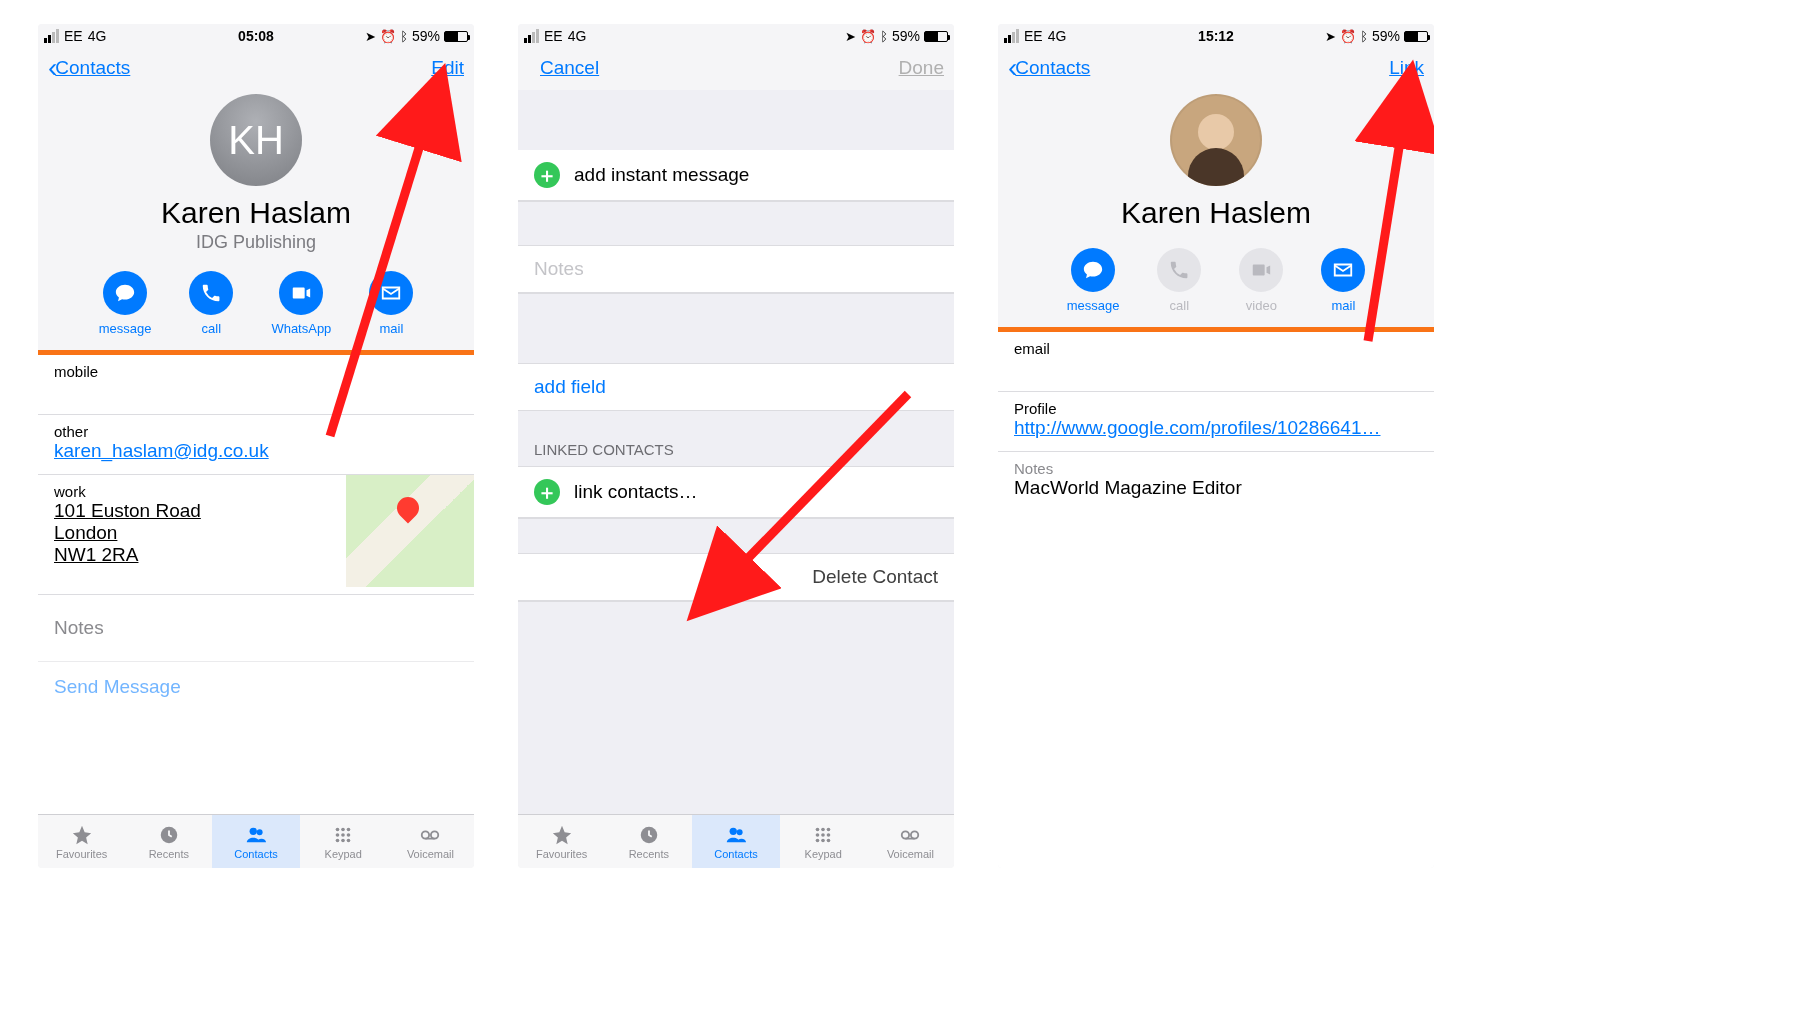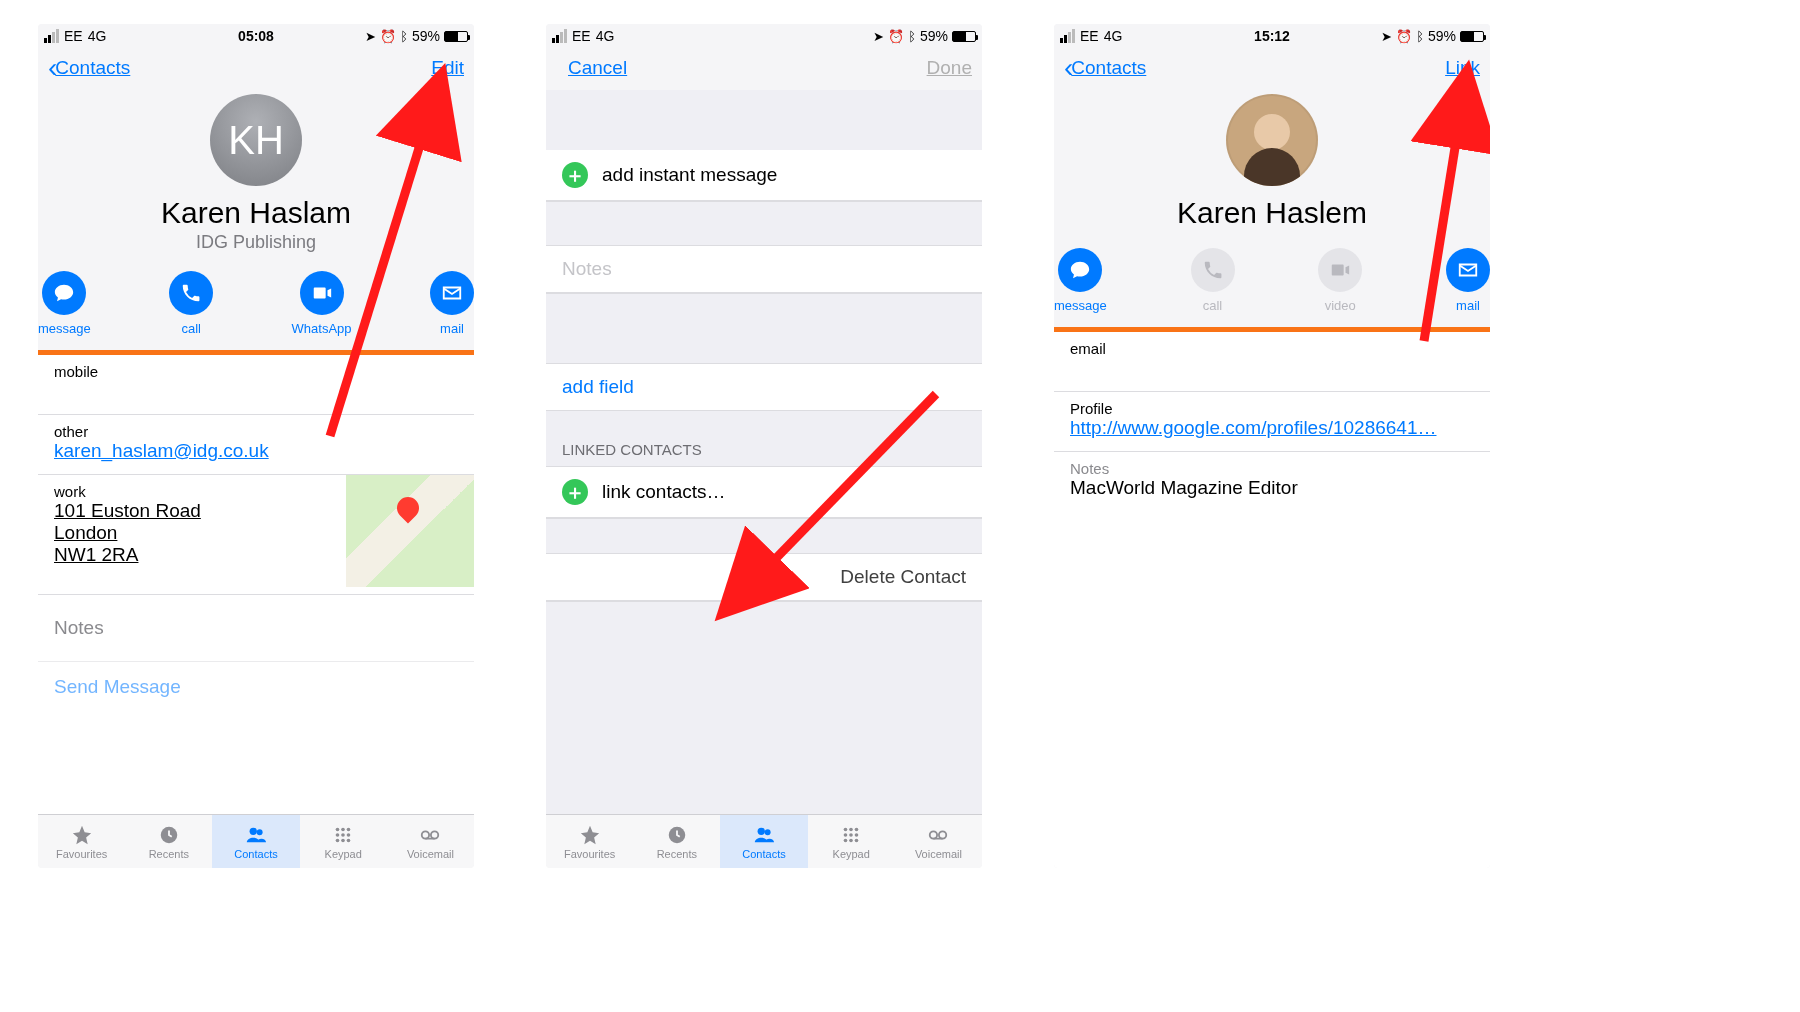--- a/index.html
+++ b/index.html
@@ -6,21 +6,21 @@
   body {
     background: #fff;
     font-family: -apple-system, "Helvetica Neue", Helvetica, Arial, sans-serif;
     width: 1800px;
     height: 1012px;
     overflow: hidden;
   }
 
   .stage {
     display: flex;
-    gap: 72px;
+    gap: 44px;
     padding: 24px 38px;
   }
 
   .phone {
     width: 436px;
     height: 844px;
     background: #f5f5f7;
     position: relative;
     display: flex;
     flex-direction: column;
@@ -97,21 +97,21 @@
   }
   .avatar-photo::after{
     content:""; position:absolute; left:18px; top:54px; width:56px; height:56px;
     border-radius:50% 50% 0 0;
     background:#4a3628;
   }
   .contact-name { font-size:30px; font-weight:400; color:#000; }
   .contact-org  { font-size:18px; color:#7b7b80; margin-top:2px; }
 
   .action-row {
-    display:flex; justify-content:space-between; gap:38px;
+    display:flex; justify-content:center; gap:38px;
     margin-top:18px;
   }
   .action {
     display:flex; flex-direction:column; align-items:center; gap:6px;
     font-size:13px;
   }
   .action.enabled  { color:#007aff; }
   .action.disabled { color:#b9b9bf; }
   .action .bubble {
     width:44px;height:44px;border-radius:50%;

